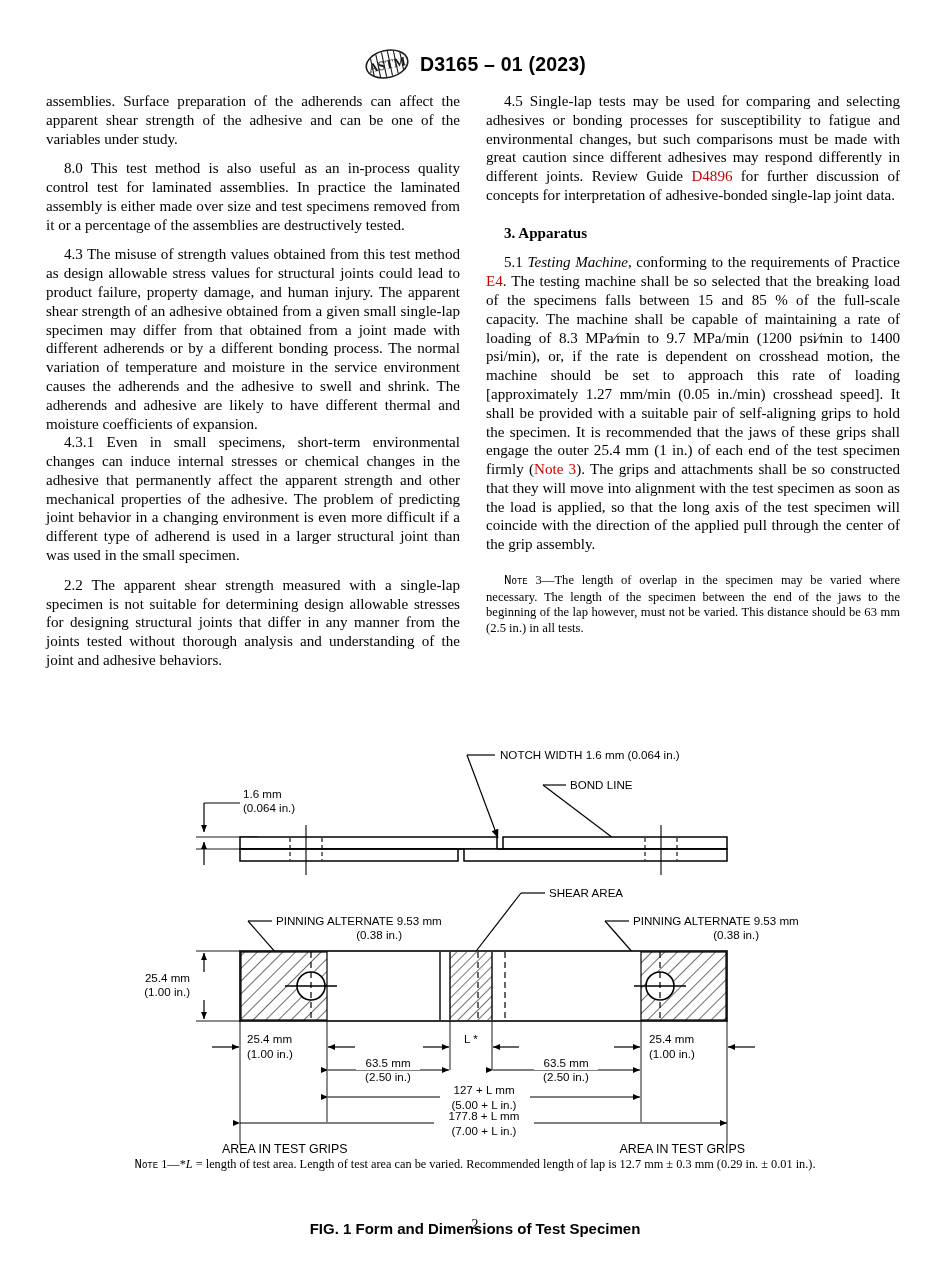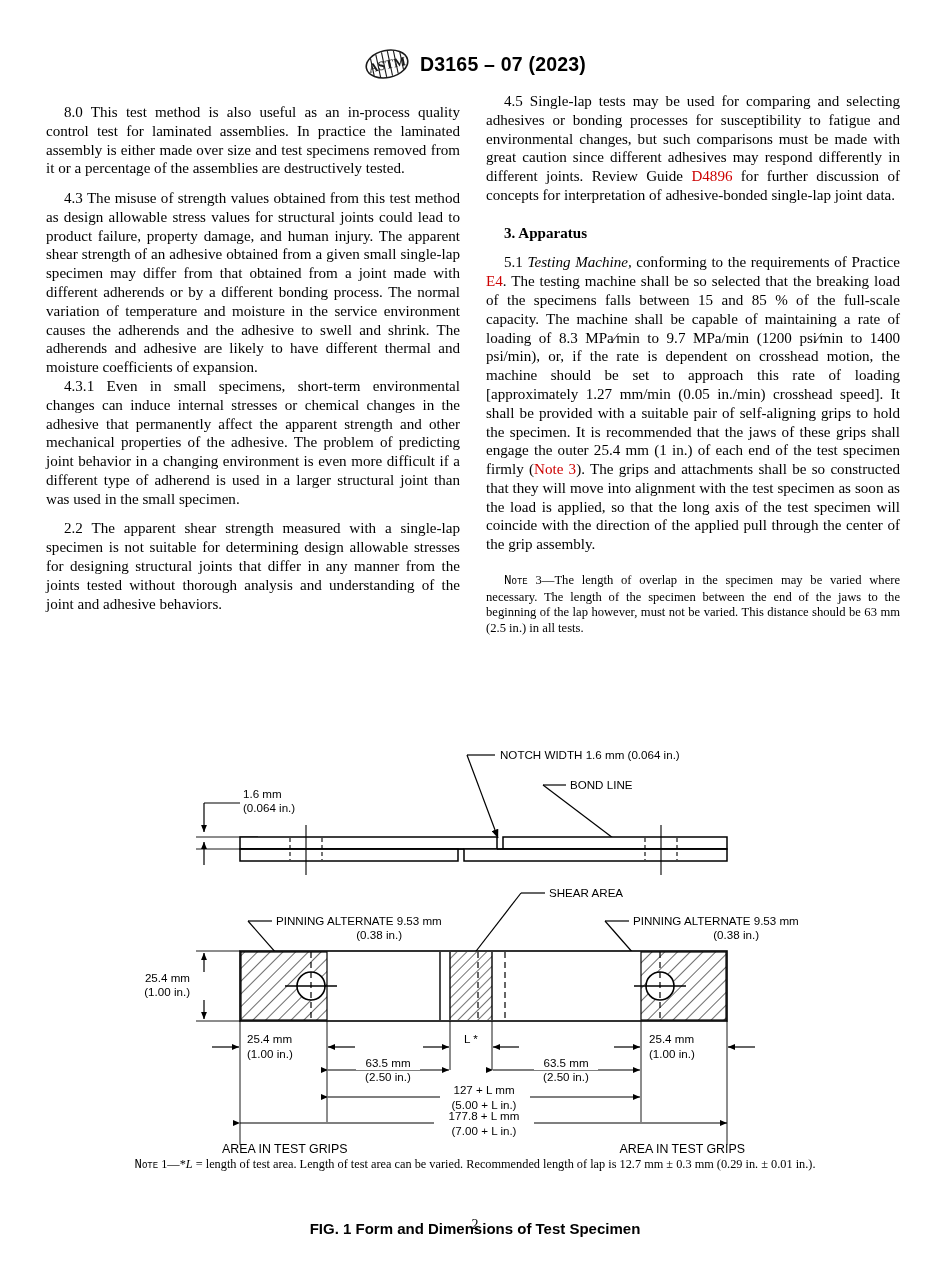--- a/index.html
+++ b/index.html
@@ -140,24 +140,25 @@
         <line x1="8" y1="6" x2="8" y2="24"></line>
         <line x1="14" y1="3.5" x2="14" y2="26.5"></line>
         <line x1="20" y1="2.5" x2="20" y2="27.5"></line>
         <line x1="26" y1="2.5" x2="26" y2="27.5"></line>
         <line x1="32" y1="3.5" x2="32" y2="26.5"></line>
         <line x1="38" y1="6" x2="38" y2="24"></line>
       </g>
       <text x="23" y="20" font-family="Liberation Serif, serif" font-size="13" font-weight="bold" text-anchor="middle" fill="#1a1a1a" transform="rotate(-12 23 15)">ASTM</text>
     </svg>
   </span>
-  <span class="header-title">D3165 – 07 (2023)</span>
+  <span class="header-title">D3165 – 01 (2023)</span>
 </div>
 
 <div class="col col-left">
+  <p class="noindent">assemblies. Surface preparation of the adherends can affect the apparent shear strength of the adhesive and can be one of the variables under study.</p>
   <div class="spacer-md"></div>
   <p>8.0  This test method is also useful as an in-process quality control test for laminated assemblies. In practice the laminated assembly is either made over size and test specimens removed from it or a percentage of the assemblies are destructively tested.</p>
   <div class="spacer-md"></div>
   <p>4.3  The misuse of strength values obtained from this test method as design allowable stress values for structural joints could lead to product failure, property damage, and human injury. The apparent shear strength of an adhesive obtained from a given small single-lap specimen may differ from that obtained from a joint made with different adherends or by a different bonding process. The normal variation of temperature and moisture in the service environment causes the adherends and the adhesive to swell and shrink. The adherends and adhesive are likely to have different thermal and moisture coefficients of expansion.</p>
   <p>4.3.1  Even in small specimens, short-term environmental changes can induce internal stresses or chemical changes in the adhesive that permanently affect the apparent strength and other mechanical properties of the adhesive. The problem of predicting joint behavior in a changing environment is even more difficult if a different type of adherend is used in a larger structural joint than was used in the small specimen.</p>
   <div class="spacer-md"></div>
   <p>2.2  The apparent shear strength measured with a single-lap specimen is not suitable for determining design allowable stresses for designing structural joints that differ in any manner from the joints tested without thorough analysis and understanding of the joint and adhesive behaviors.</p>
 </div>
 
 <div class="col col-right">

